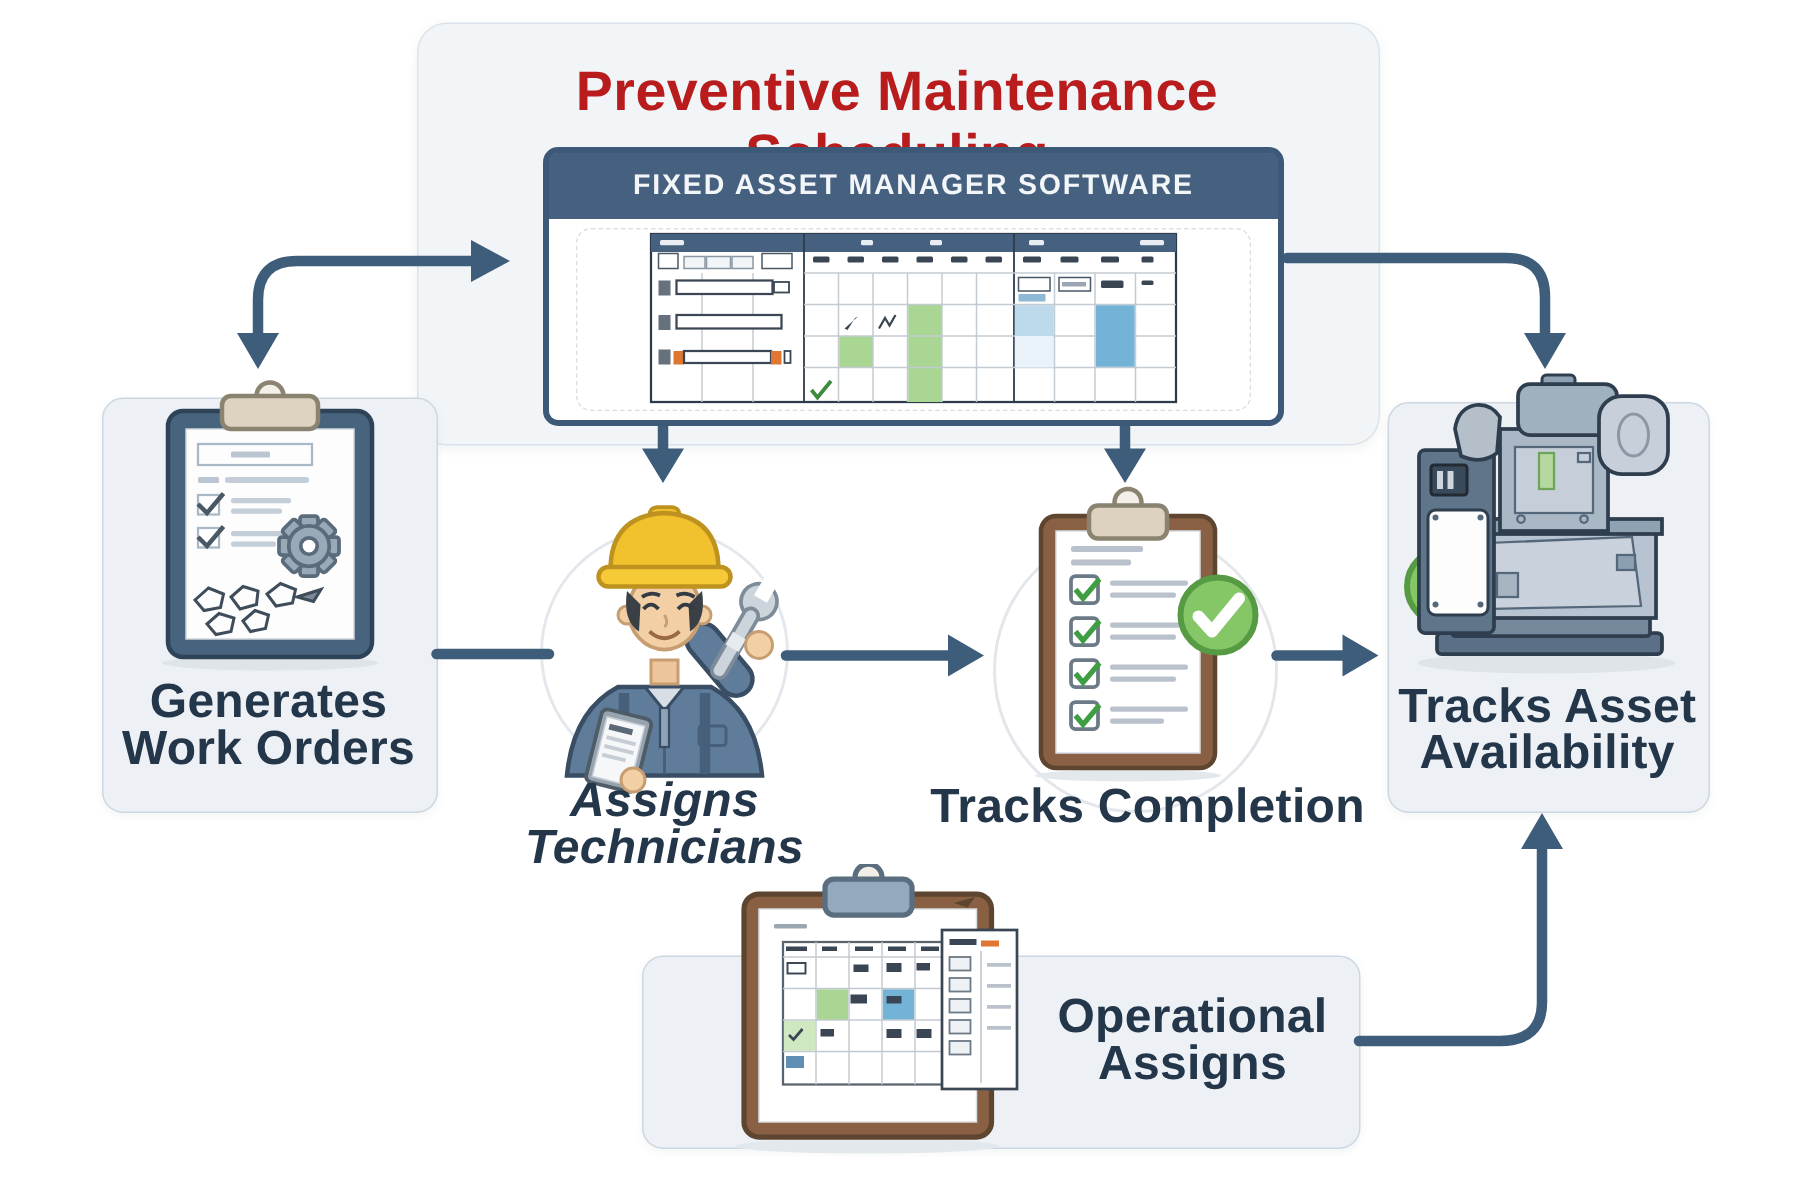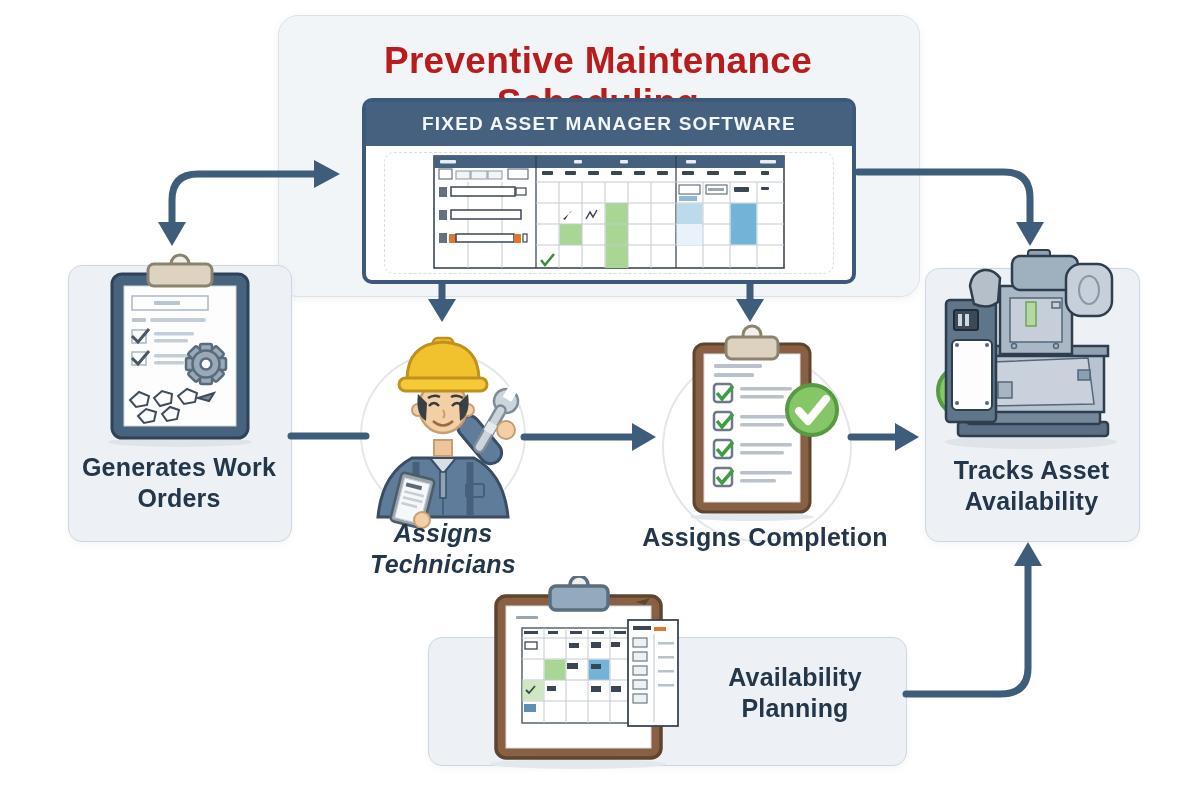--- a/index.html
+++ b/index.html
@@ -50,21 +50,21 @@
   .card-right{left:925px;top:268px;width:213px;height:272px;}
   .card-bottom{left:428px;top:637px;width:477px;height:127px;}
 
   .soft-circle{
     background:#ffffff;border:2px solid #e3e7ec;border-radius:50%;
   }
   .circ-tracks{left:662px;top:352px;width:186px;height:186px;}
 
   .node-label{
     text-align:center;font-weight:800;color:#24364a;
-    font-size:25px;line-height:31px;letter-spacing:.2px;
+    font-size:32px;line-height:31px;letter-spacing:.2px;
   }
   .lbl-generates{left:79px;top:452px;width:200px;}
   .lbl-assigns{left:330px;top:518px;width:226px;font-style:italic;}
   .lbl-tracks{left:620px;top:522px;width:290px;}
   .lbl-updates{left:928px;top:455px;width:207px;}
   .lbl-operational{left:690px;top:662px;width:210px;}
 </style>
 </head>
 <body>
 
@@ -435,15 +435,15 @@
       <rect x="180" y="66" width="16" height="2.5"></rect>
         <rect x="180" y="80" width="16" height="2.5"></rect>
       <rect x="180" y="94" width="16" height="2.5"></rect>
         <rect x="180" y="108" width="16" height="2.5"></rect>
     </g>
   </g>
 </svg>
 
 <div class="abs layer-text node-label lbl-generates">Generates Work Orders</div>
 <div class="abs layer-text node-label lbl-assigns">Assigns Technicians</div>
-<div class="abs layer-text node-label lbl-tracks">Assigns Completion</div>
+<div class="abs layer-text node-label lbl-tracks">Tracks Completion</div>
 <div class="abs layer-text node-label lbl-updates">Tracks Asset Availability</div>
-<div class="abs layer-text node-label lbl-operational">Availability Planning</div>
+<div class="abs layer-text node-label lbl-operational">Operational Assigns</div>
 
 </body></html>

